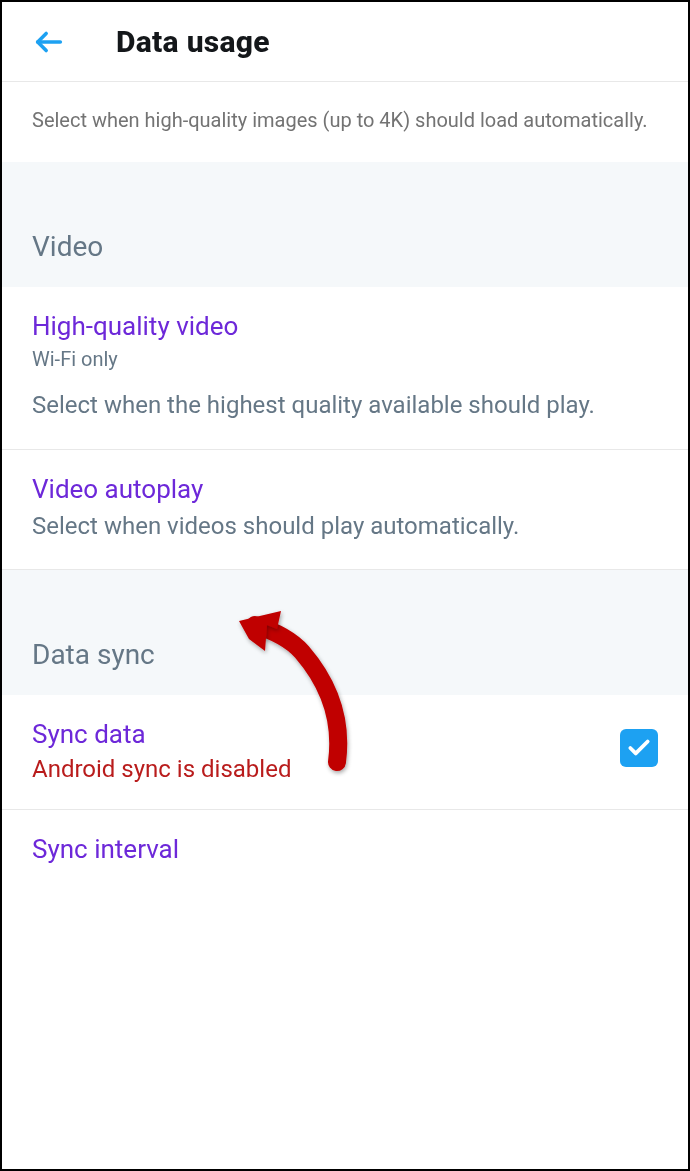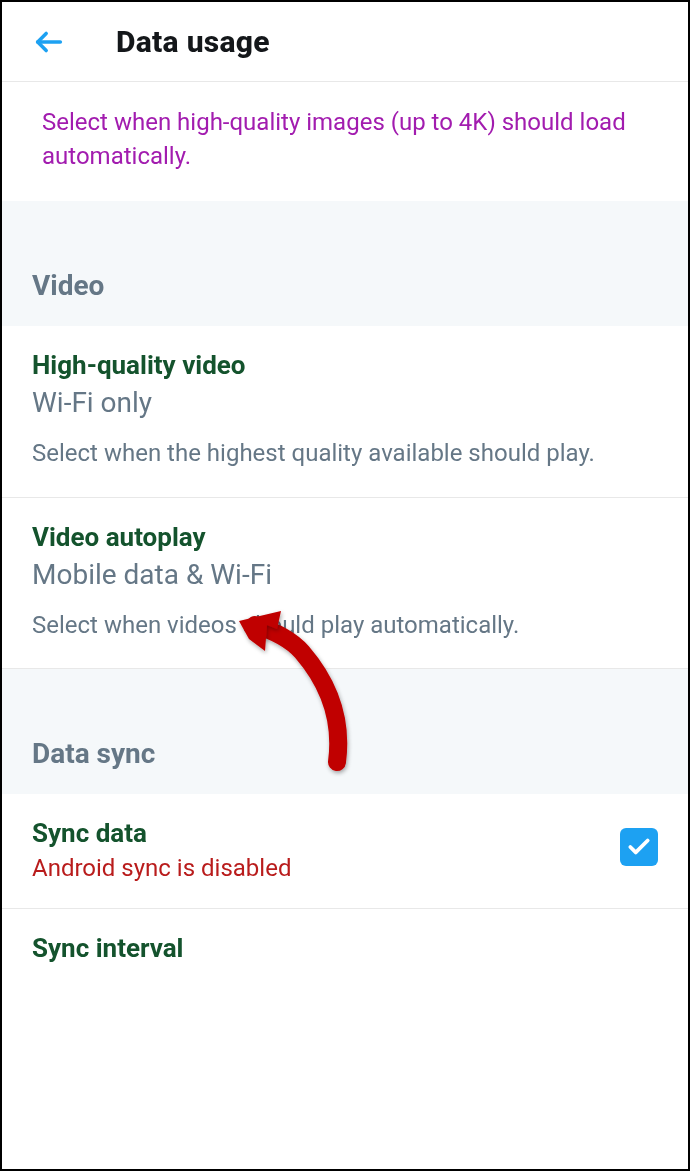--- a/index.html
+++ b/index.html
@@ -33,46 +33,46 @@
       width: 34px;
       height: 34px;
     }
     .header-title {
       font-size: 30px;
       font-weight: 800;
       color: #14171a;
       letter-spacing: 0.3px;
     }
     .description {
-      padding: 24px 30px 28px 40px;
-      color: #a21caf;
-      font-size: 24px;
+      padding: 24px 30px 28px 30px;
+      color: #737373;
+      font-size: 20px;
       line-height: 1.4;
     }
     .section-header {
       background: #f5f8fa;
       padding: 68px 48px 24px 30px;
       color: #657786;
       font-size: 28px;
-      font-weight: 700;
+      font-weight: 400;
     }
     .setting-item {
       padding: 24px 30px 26px 30px;
       border-bottom: 1px solid #e8e8e8;
       background: #ffffff;
       position: relative;
     }
     .setting-title {
       font-size: 26px;
-      color: #14532d;
-      font-weight: 700;
+      color: #6d28d9;
+      font-weight: 400;
       margin-bottom: 6px;
     }
     .setting-value {
-      font-size: 28px;
+      font-size: 20px;
       color: #657786;
       margin-bottom: 18px;
     }
     .setting-value-nobottom {
       font-size: 24px;
       color: #b91c1c;
     }
     .setting-desc {
       font-size: 24px;
       color: #657786;
@@ -120,21 +120,20 @@
 <div class="section-header">Video</div>
 
 <div class="setting-item">
   <div class="setting-title">High-quality video</div>
   <div class="setting-value">Wi-Fi only</div>
   <div class="setting-desc">Select when the highest quality available should play.</div>
 </div>
 
 <div class="setting-item">
   <div class="setting-title">Video autoplay</div>
-  <div class="setting-value">Mobile data &amp; Wi-Fi</div>
   <div class="setting-desc">Select when videos should play automatically.</div>
 </div>
 
 <div class="section-header">Data sync</div>
 
 <div class="setting-item">
   <div class="setting-title">Sync data</div>
   <div class="setting-value-nobottom">Android sync is disabled</div>
   <div class="checkbox">
     <svg viewBox="0 0 24 24" fill="none" stroke="#ffffff" stroke-width="3.5" stroke-linecap="round" stroke-linejoin="round">

